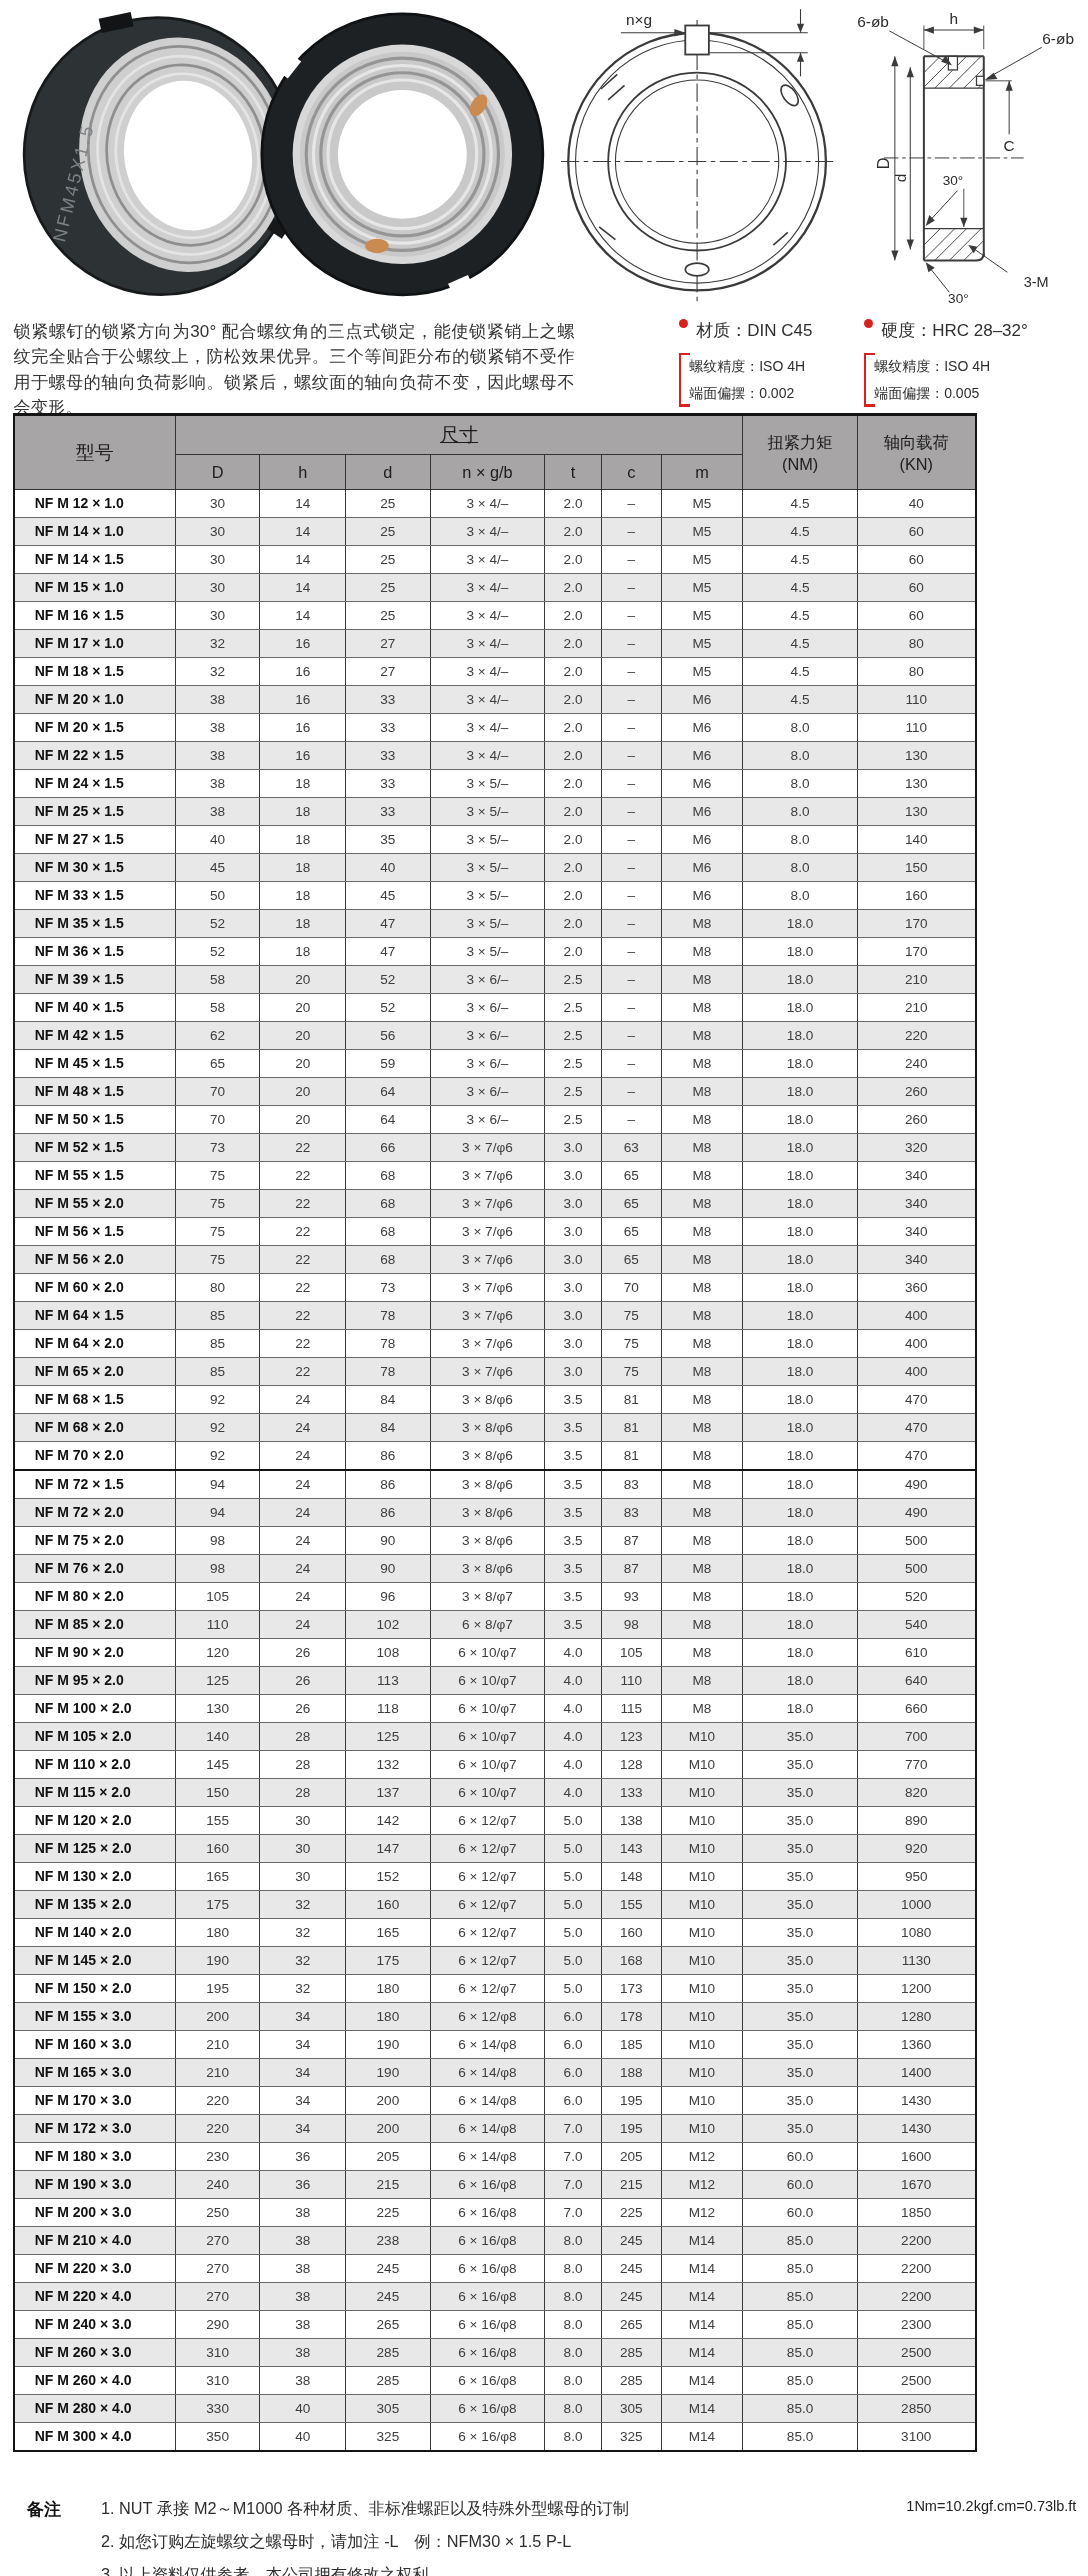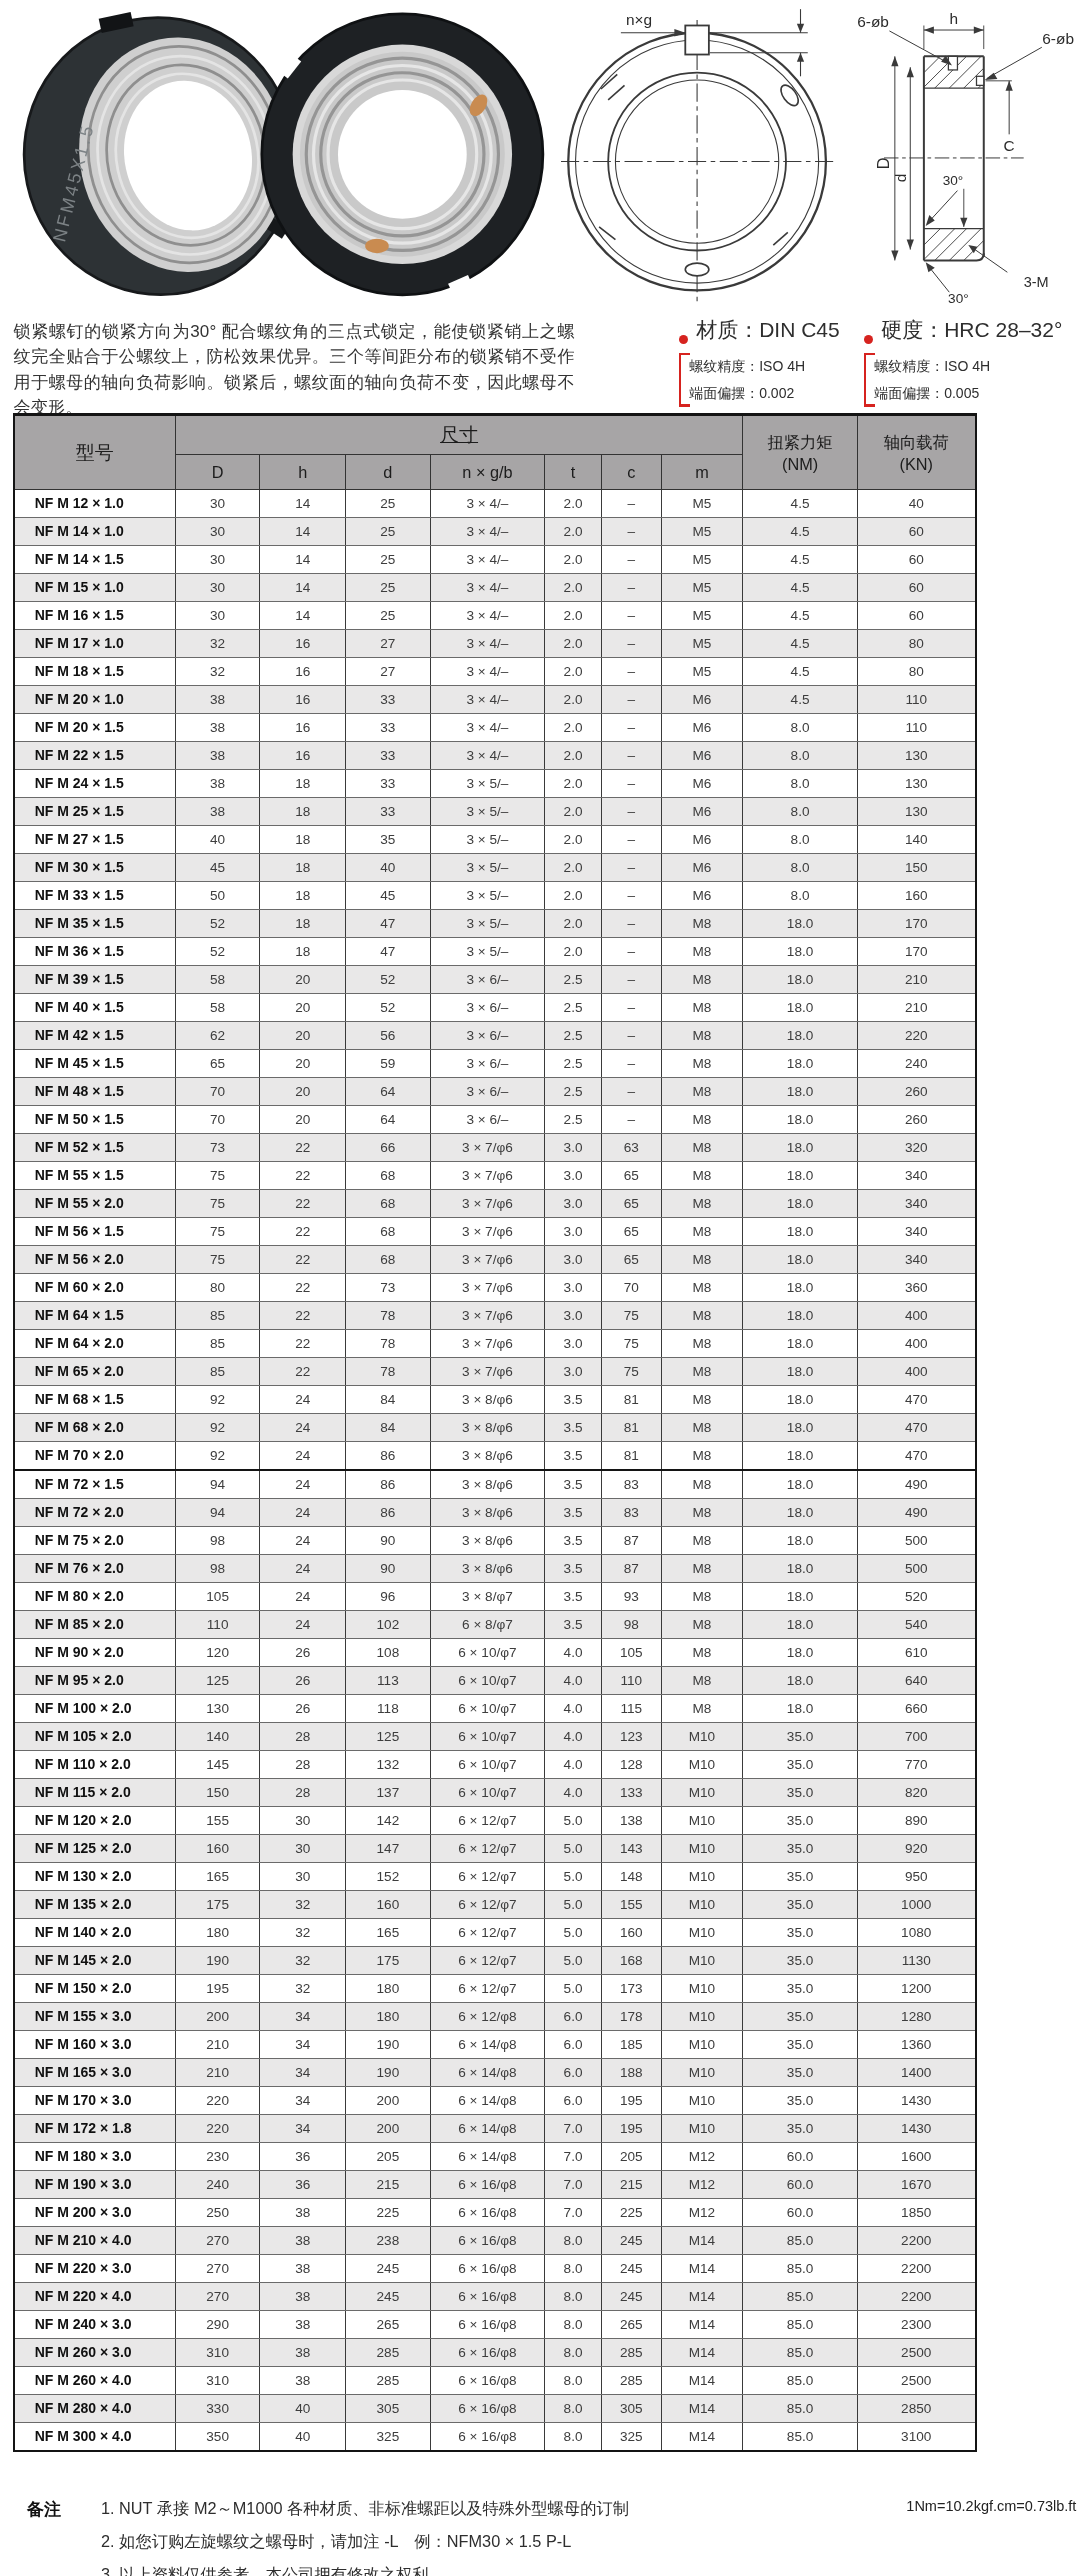--- a/index.html
+++ b/index.html
@@ -11,21 +11,21 @@
   #hero{left:0;top:0;width:1089px;height:309px;}
   #photo{left:7.3px;top:1.8px;}
   #drawings{left:561px;top:0;}
 
   
   #paragraph{left:13.6px;top:319px;width:561px;font-size:17px;line-height:25.4px;
              color:#333;letter-spacing:0.2px;text-align:justify;}
   .spec-col{position:absolute;top:319px;}
   #spec-col-1{left:679px;width:181px;}
   #spec-col-2{left:864px;width:223px;}
-  .bullet-line{display:flex;align-items:flex-end;font-size:21px;color:#2e2e2e;height:25.4px;white-space:nowrap;}
+  .bullet-line{display:flex;align-items:flex-start;font-size:17px;color:#2e2e2e;height:25.4px;white-space:nowrap;}
   .dot{width:9px;height:9px;border-radius:50%;background:#d6231f;margin-right:8.2px;flex:0 0 auto;}
   .bracket{margin-top:8.2px;position:relative;border-left:2.7px solid #d6231f;padding-left:8.2px;}
   .bracket::before,.bracket::after{content:"";position:absolute;left:0;width:9px;height:2.7px;background:#d6231f;}
   .bracket::before{top:0;}
   .bracket::after{bottom:0;}
   .bracket div{font-size:14px;color:#2e2e2e;line-height:27px;white-space:nowrap;}
 
   
   #spec-table{left:12.7px;top:413px;width:964px;border-collapse:collapse;table-layout:fixed;}
   #spec-table{border:2.7px solid #141414;border-top-width:3.6px;}
@@ -941,21 +941,21 @@
         <td>34</td>
         <td>200</td>
         <td>6 × 14/φ8</td>
         <td>6.0</td>
         <td>195</td>
         <td>M10</td>
         <td>35.0</td>
         <td>1430</td>
       </tr>
       <tr class="alt">
-        <td class="model">NF M 172 × 1.8</td>
+        <td class="model">NF M 172 × 3.0</td>
         <td>220</td>
         <td>34</td>
         <td>200</td>
         <td>6 × 14/φ8</td>
         <td>7.0</td>
         <td>195</td>
         <td>M10</td>
         <td>35.0</td>
         <td>1430</td>
       </tr>

